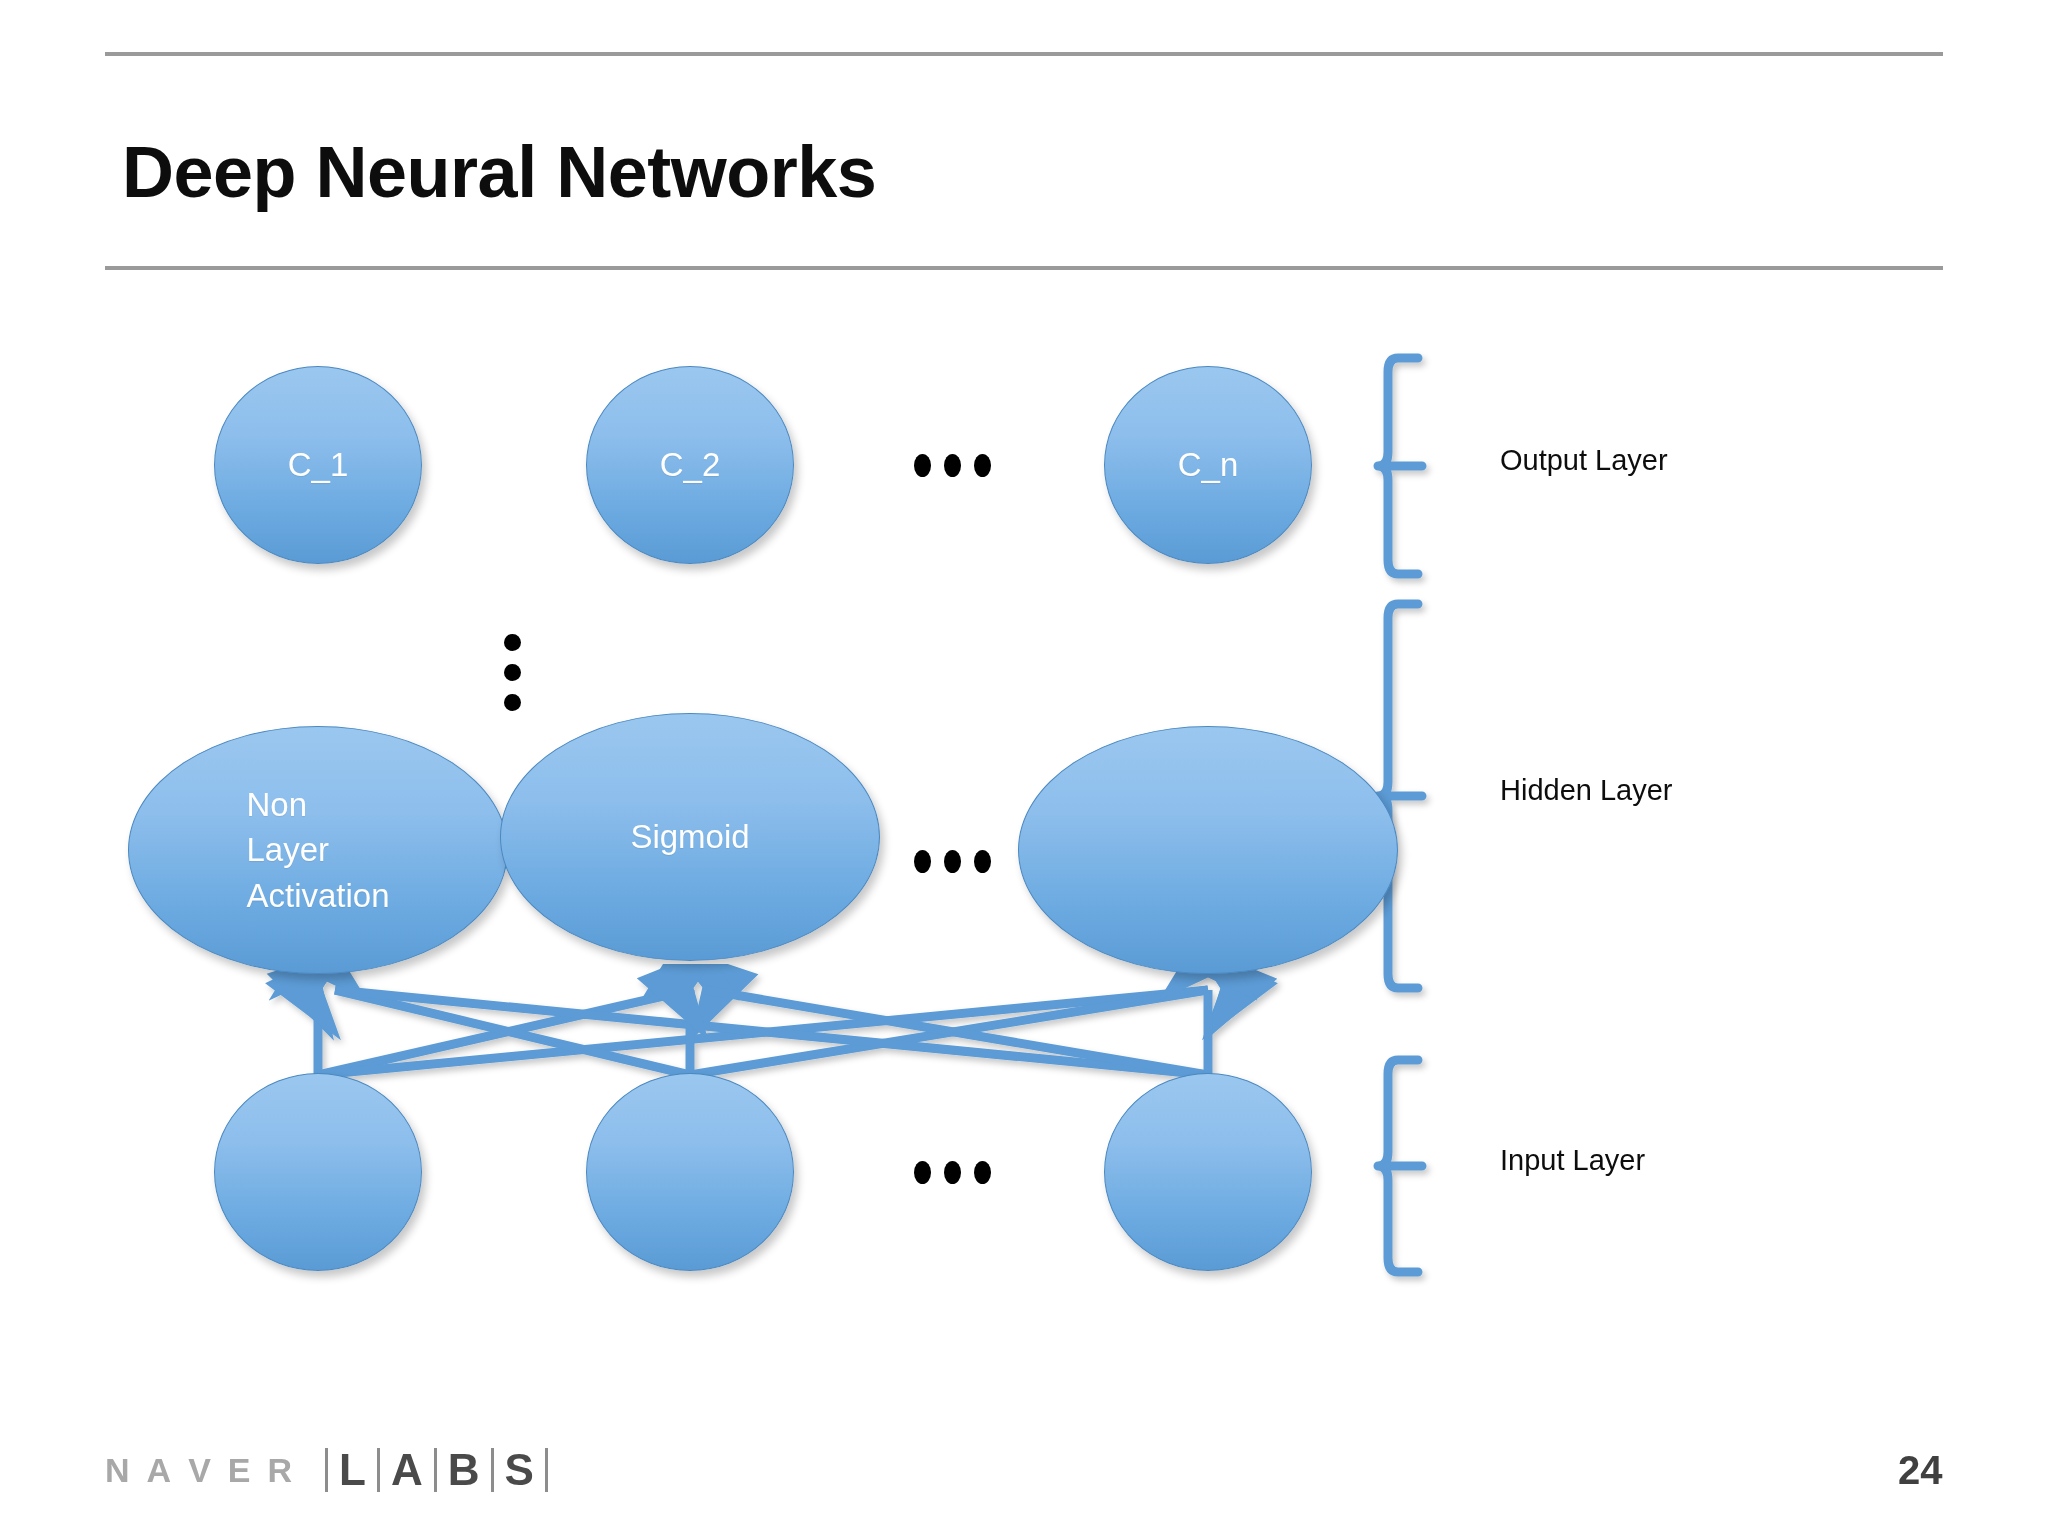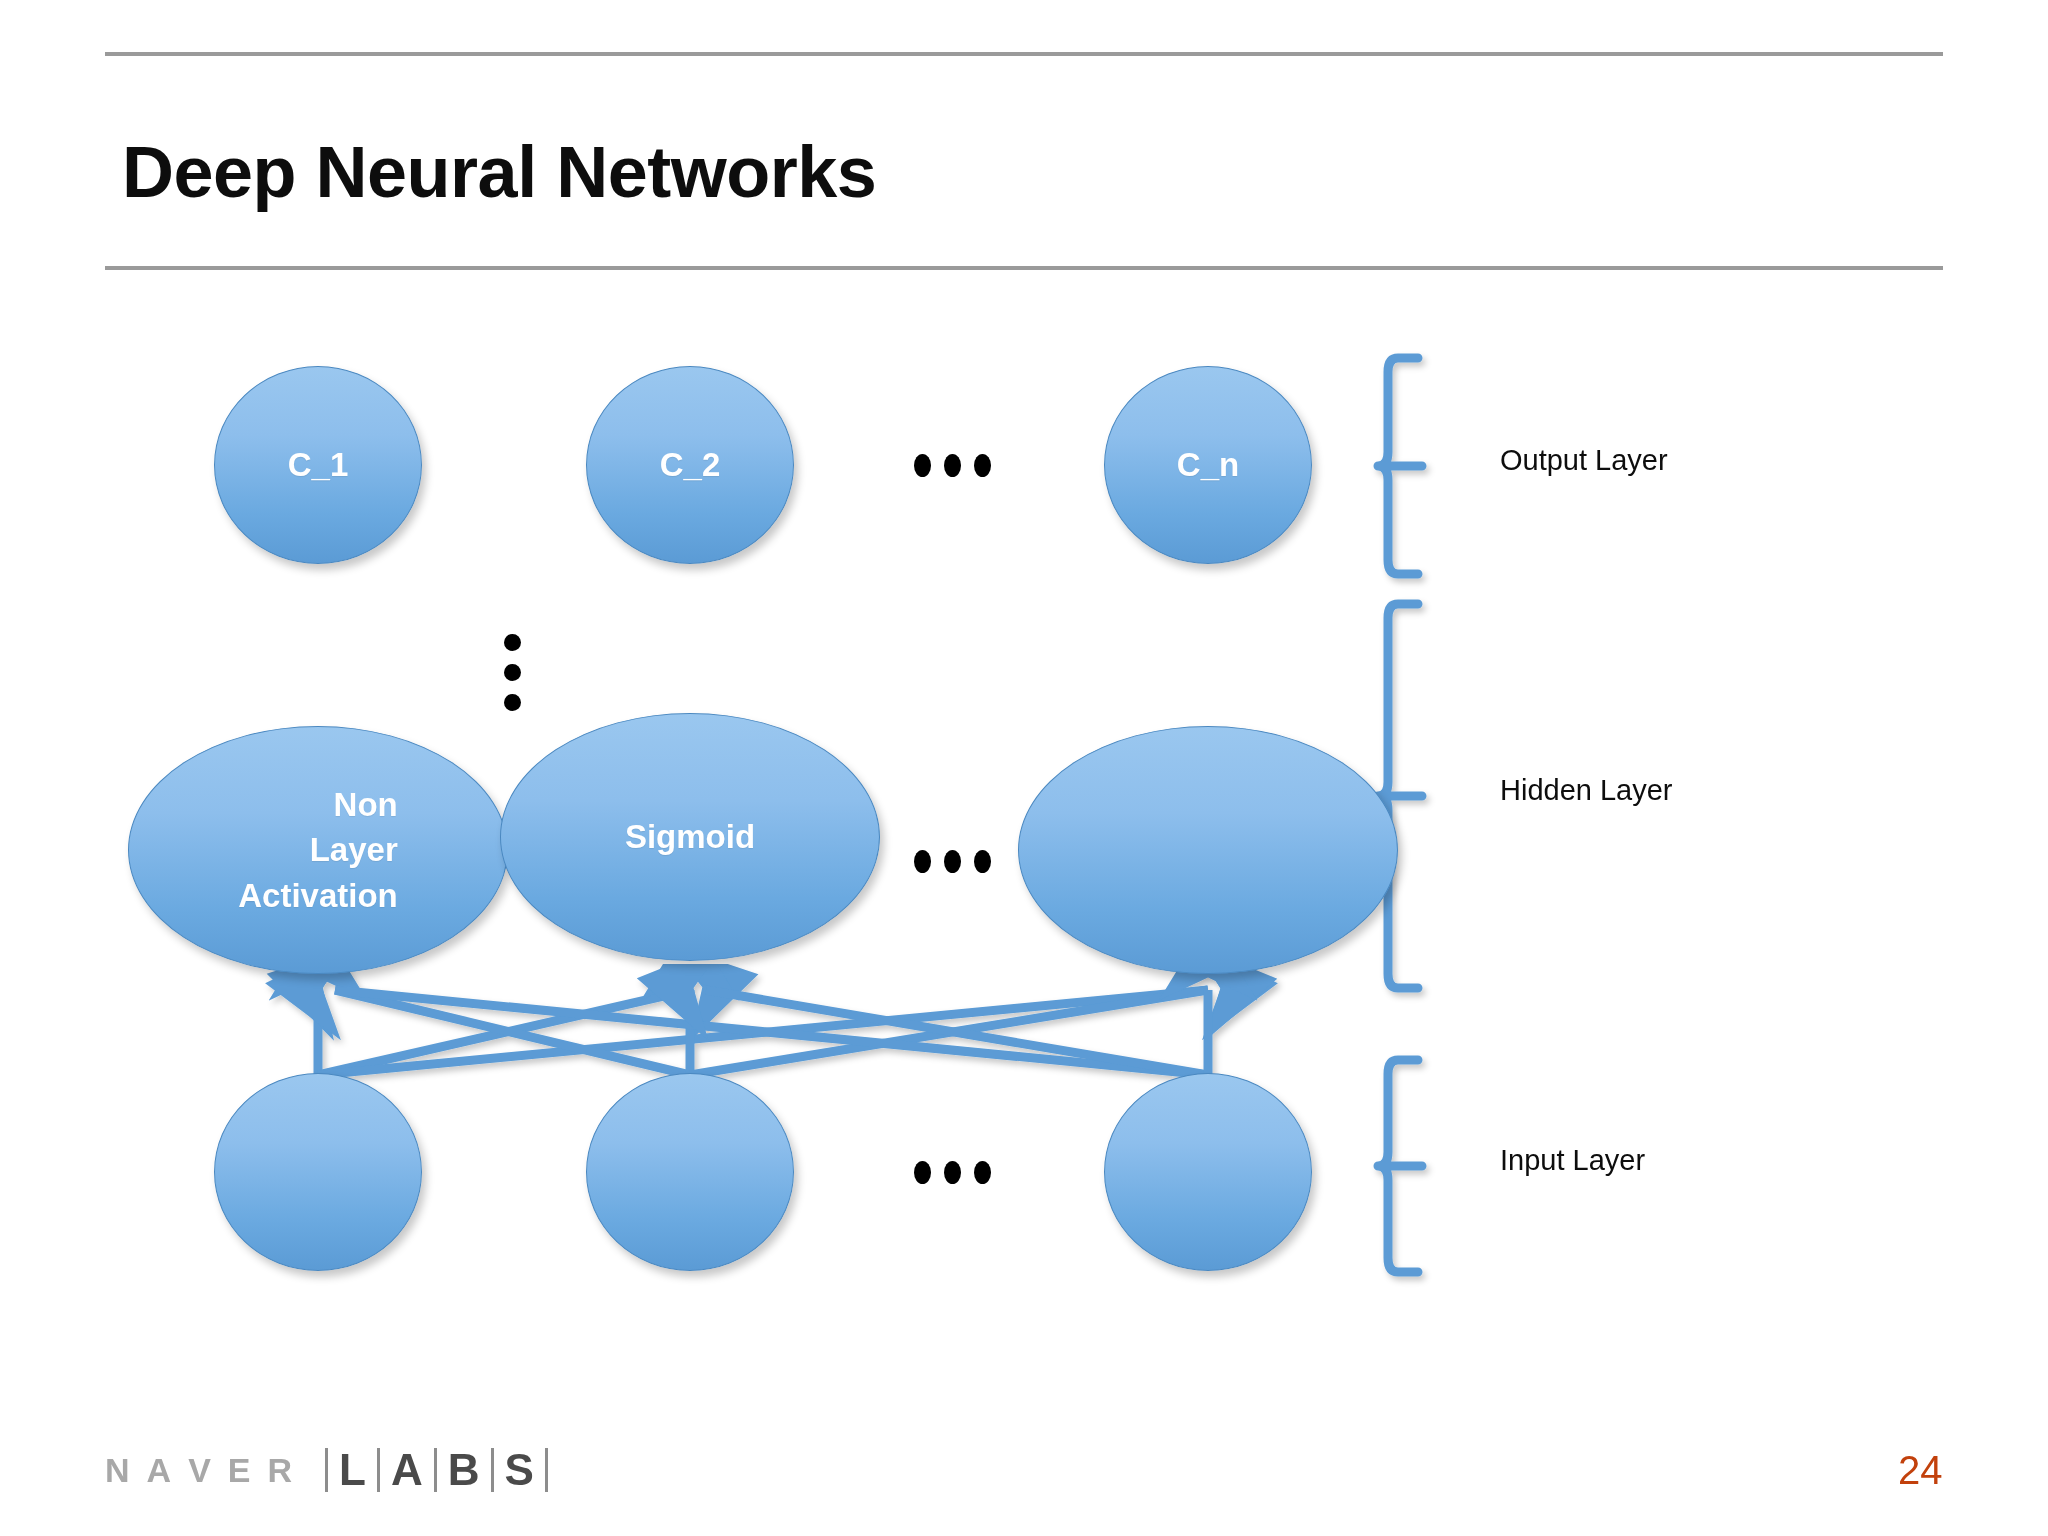--- a/index.html
+++ b/index.html
@@ -53,24 +53,23 @@
   
   .node {
     position: absolute;
     border-radius: 50%;
     background: linear-gradient(180deg, #9ac7ef 0%, #8dbeec 35%, #6aa9e0 75%, #5b9bd5 100%);
     border: 1px solid #4a88c0;
     box-shadow: 4px 6px 9px rgba(0,0,0,0.22);
     display: flex;
     align-items: center;
     justify-content: center;
-    text-align: right;
+    text-align: left;
     color: #ffffff;
     box-sizing: border-box;
-    font-weight: bold;
   }
   .node-label {
     font-size: 33px;
     line-height: 1.38;
     color: #ffffff;
     white-space: pre-line;
     text-shadow: 0 1px 1px rgba(0,0,0,0.08);
     padding: 0 8px;
   }
 
@@ -155,22 +154,23 @@
   .labs-word .ch {
     display: flex;
     align-items: center;
   }
 
   .page-number {
     position: absolute;
     left: 1898px;
     top: 1450px;
     font-size: 40px;
-    color: #c2410c;
-    line-height: 1;
+    color: #404040;
+    line-height: 1;
+    font-weight: bold;
   }
 </style>
 </head>
 <body>
 
 <div class="rule top"></div>
 <div class="rule bottom"></div>
 
 <div class="slide-title">Deep Neural Networks</div>
 

